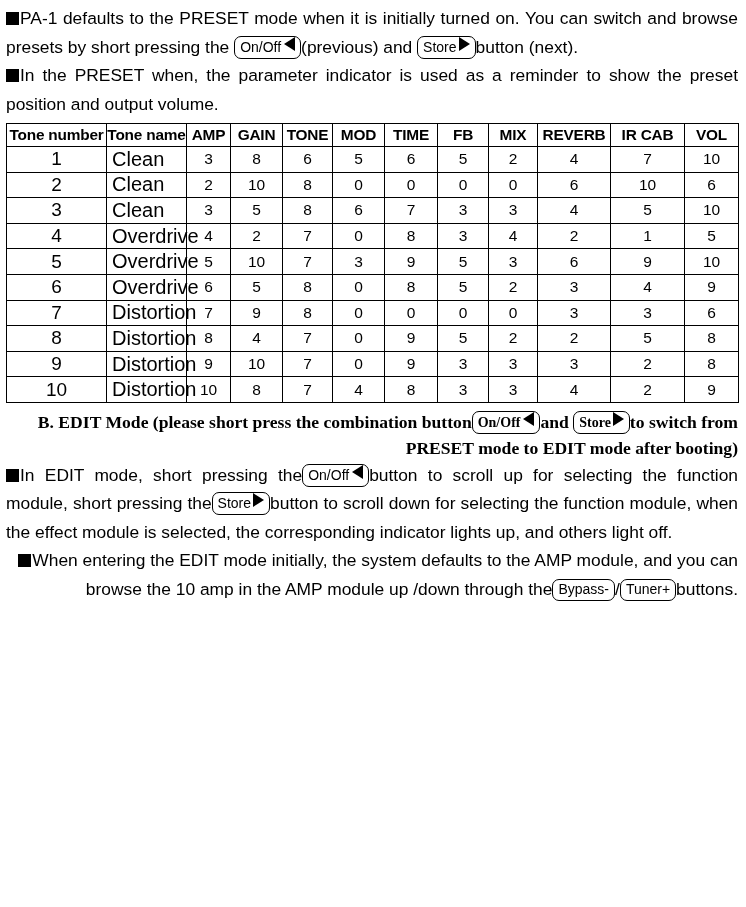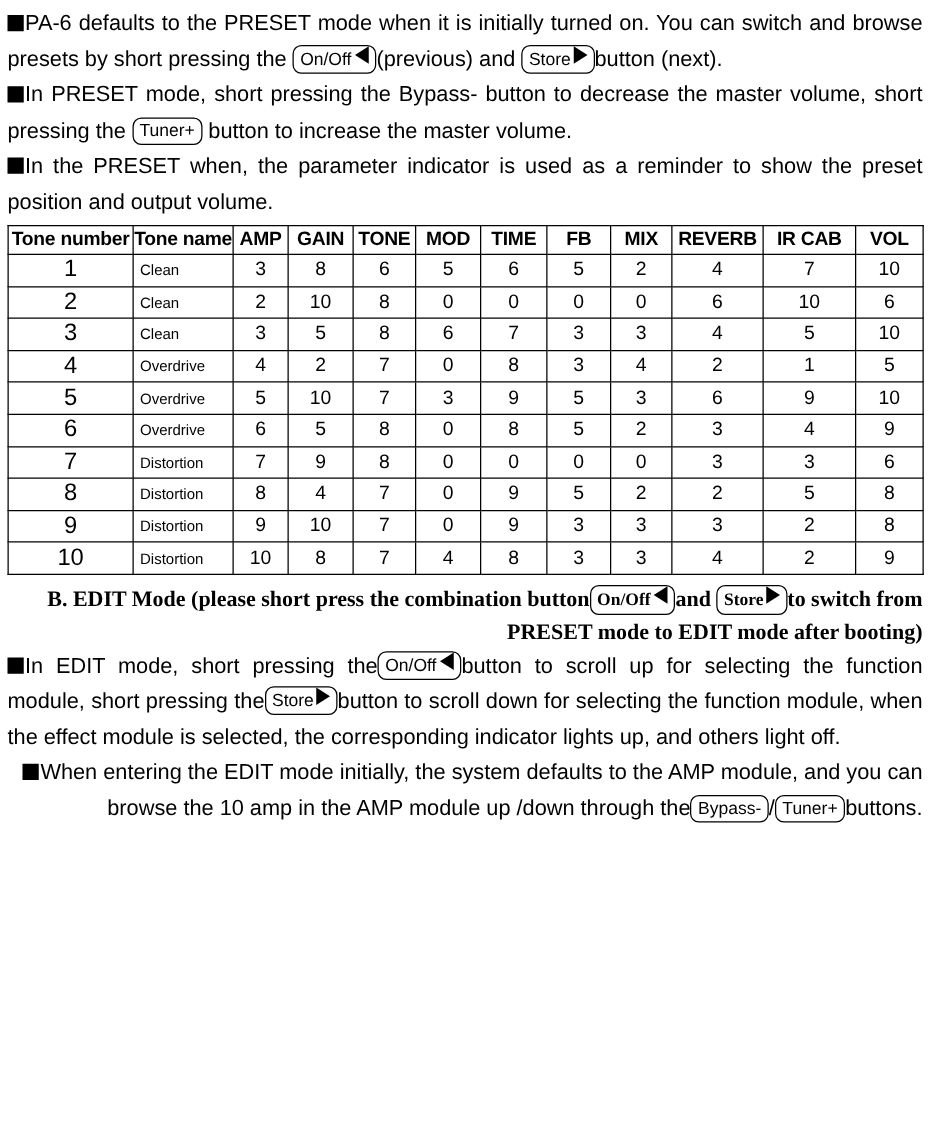--- a/index.html
+++ b/index.html
@@ -98,42 +98,41 @@
     height: 23px;
     letter-spacing: -0.2px;
   }
   table.preset-table td.tone-num {
     font-size: 19px;
     font-weight: normal;
   }
   table.preset-table td.tone-name {
     text-align: left;
     padding-left: 5px;
-    font-size: 12px;
+    font-size: 20px;
   }
   col.c-num    { width: 100px; }
   col.c-name   { width: 80px; }
   col.c-amp    { width: 44px; }
   col.c-gain   { width: 52px; }
   col.c-tone   { width: 50px; }
   col.c-mod    { width: 52px; }
   col.c-time   { width: 53px; }
   col.c-fb     { width: 51px; }
   col.c-mix    { width: 49px; }
   col.c-reverb { width: 73px; }
   col.c-ircab  { width: 74px; }
   col.c-vol    { width: 54px; }
 </style>
 </head>
 <body>
 
 <div class="page">
   <div id="paras-before">
-      <div class="para"><span class="bullet"></span><span>PA-6 defaults to the PRESET mode when it is initially turned on. You can switch and browse presets by short pressing the </span><span class="key"><span>On/Off</span><span class="tri-l"></span></span><span>(previous) and </span><span class="key"><span>Store</span><span class="tri-r"></span></span><span>button (next).</span></div>
-      <div class="para"><span class="bullet"></span><span>In PRESET mode, short pressing the Bypass- button to decrease the master volume, short pressing the </span><span class="key"><span>Tuner+</span></span><span> button to increase the master volume.</span></div>
+      <div class="para"><span class="bullet"></span><span>PA-1 defaults to the PRESET mode when it is initially turned on. You can switch and browse presets by short pressing the </span><span class="key"><span>On/Off</span><span class="tri-l"></span></span><span>(previous) and </span><span class="key"><span>Store</span><span class="tri-r"></span></span><span>button (next).</span></div>
       <div class="para"><span class="bullet"></span><span>In the PRESET when, the parameter indicator is used as a reminder to show the preset position and output volume.</span></div>
     </div>
   <div id="preset-table-holder">
       <table class="preset-table">
         <colgroup>
           <col class="c-num">
           <col class="c-name">
           <col class="c-amp">
           <col class="c-gain">
           <col class="c-tone">

